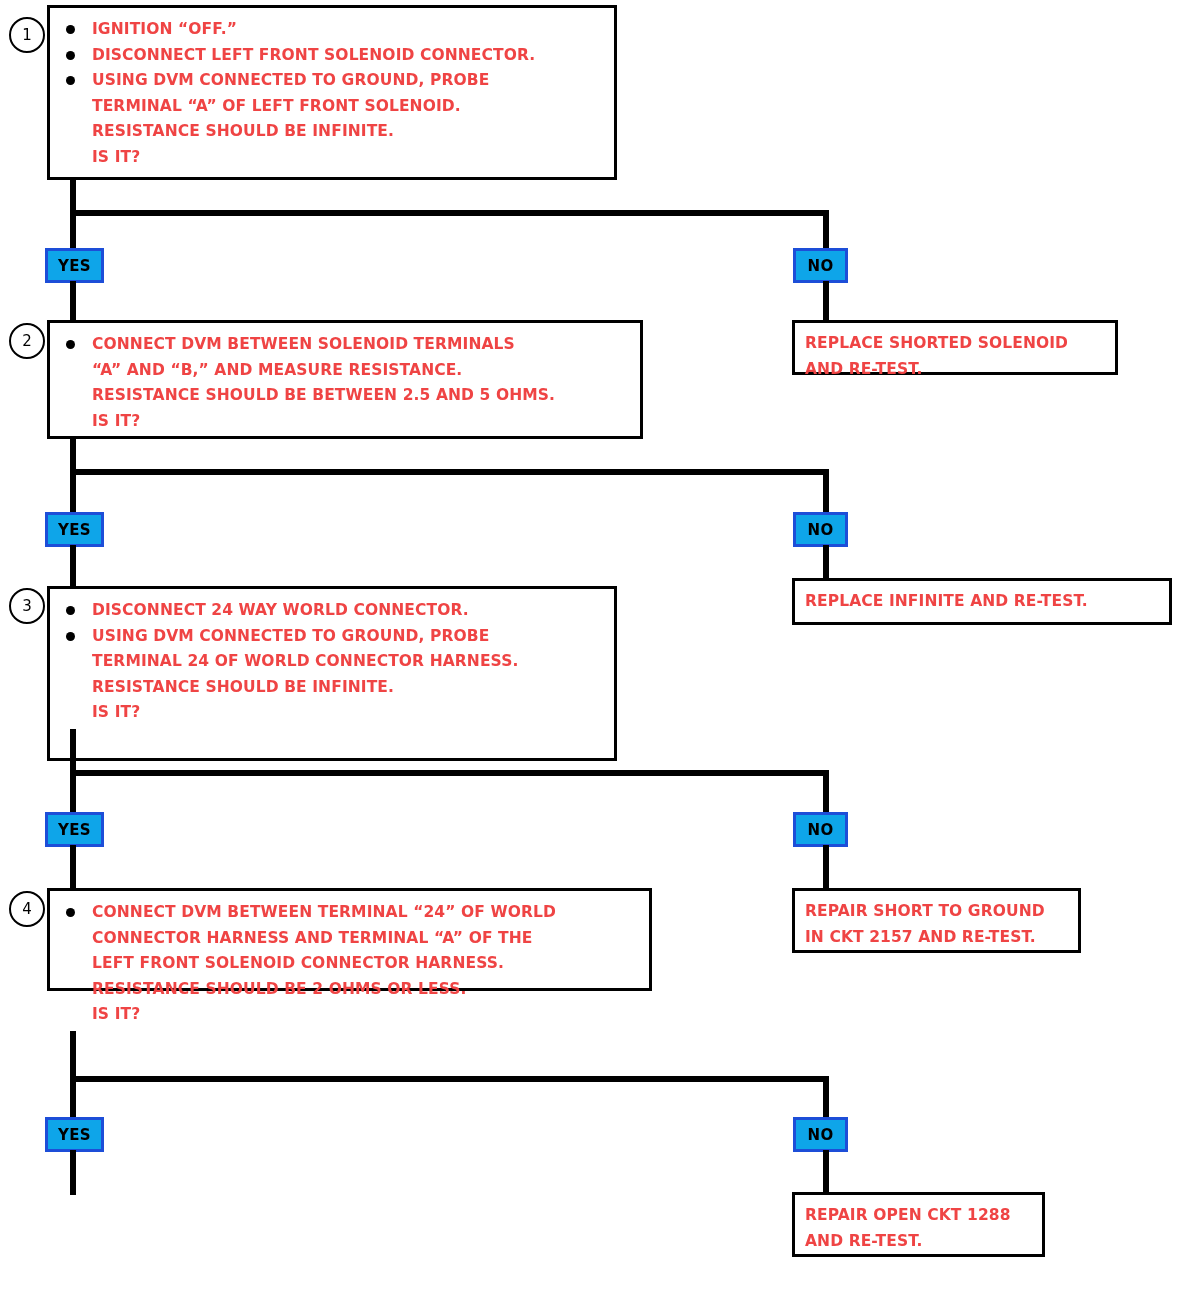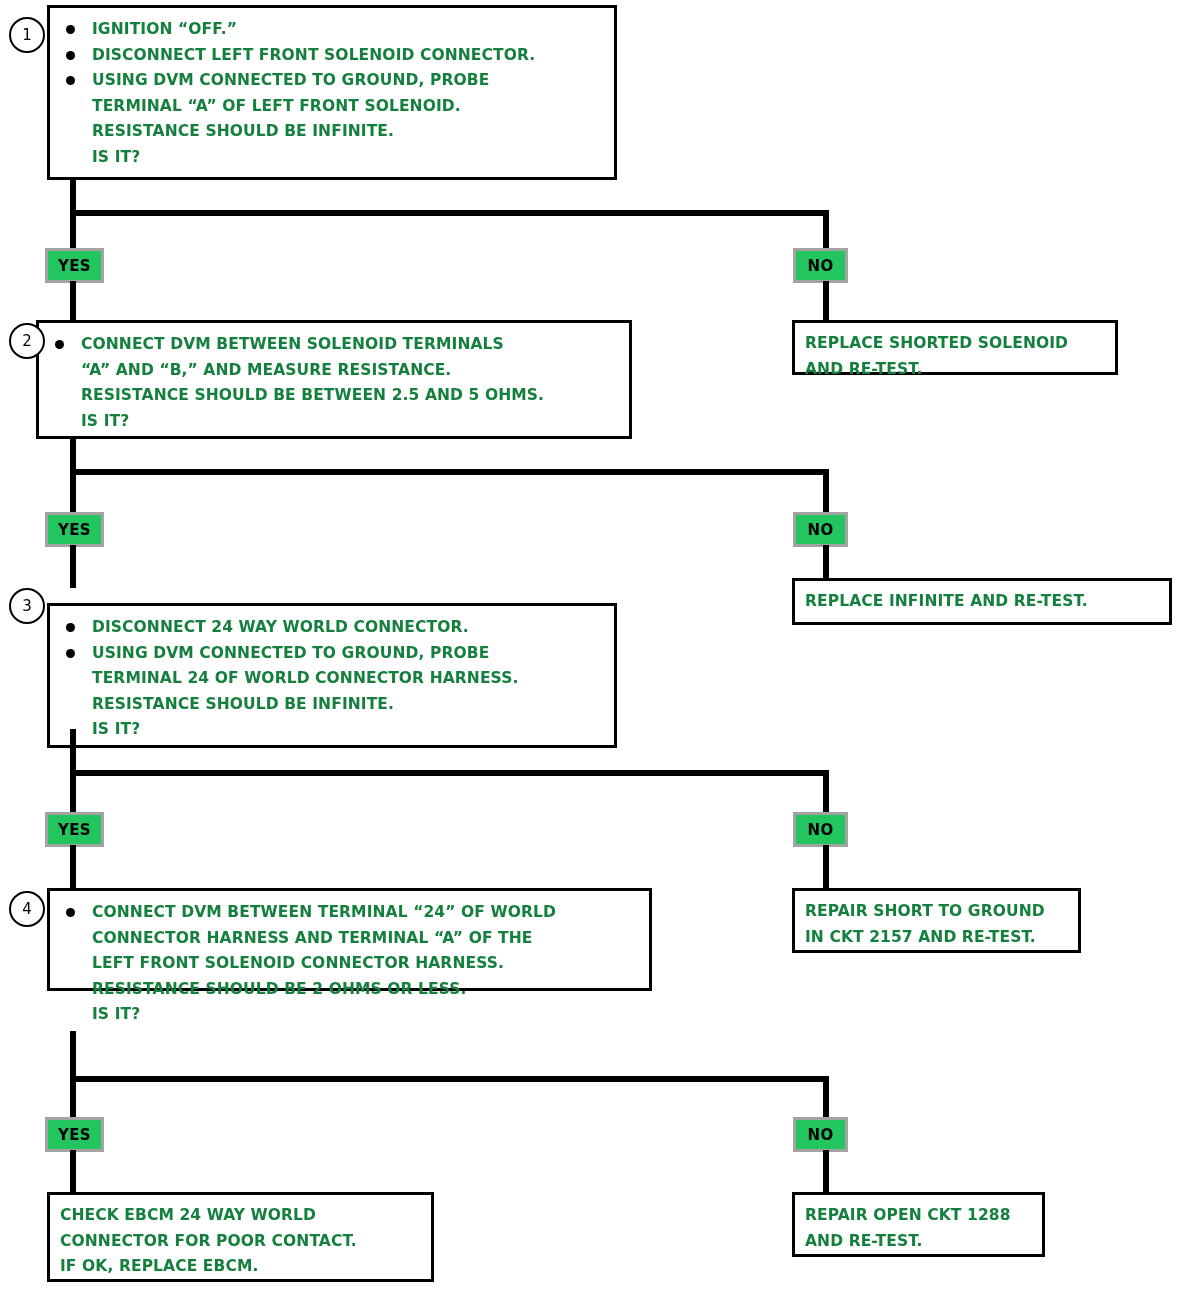--- a/index.html
+++ b/index.html
@@ -25,21 +25,21 @@
     background: #ffffff;
   }
   .box-text {
     position: absolute;
     box-sizing: border-box;
     font-family: "DejaVu Sans", sans-serif;
     font-weight: bold;
     font-size: 15.5px;
     line-height: 25.5px;
     letter-spacing: 0.1px;
-    color: #15803d;
+    color: #ef4444;
     white-space: pre-line;
   }
   
   .step-box .box-text {
     left: 42px;
     right: 6px;
     top: 9px;
   }
   .bullets {
     position: absolute;
@@ -67,22 +67,22 @@
   .result-box .box-text {
     left: 10px;
     right: 6px;
     top: 8px;
   }
 
   
   .flag {
     position: absolute;
     box-sizing: border-box;
-    border: 3px solid #a3a3a3;
-    background: #22c55e;
+    border: 3px solid #1d4ed8;
+    background: #0ea5e9;
     font-family: "DejaVu Sans", sans-serif;
     font-weight: bold;
     font-size: 15px;
     color: #000000;
     display: flex;
     align-items: center;
     justify-content: center;
     letter-spacing: 0.3px;
   }
 
@@ -146,21 +146,21 @@
 
   <div class="vline" style="left:70px; top:281px; height:41px;"></div>
   <div class="vline" style="left:823px; top:281px; height:41px;"></div>
 
   <div class="box result-box" style="left:792px; top:320px; width:326px; height:55px;">
     <div class="box-text">REPLACE SHORTED SOLENOID
 AND RE-TEST.</div>
   </div>
 
   <div class="step-num" style="left:9px; top:323px;">2</div>
-  <div class="box step-box" style="left:36px; top:320px; width:596px; height:119px;text-decoration:underline;">
+  <div class="box step-box" style="left:47px; top:320px; width:596px; height:119px;text-decoration:underline;">
     <div class="bullets">
       <span class="bullet"><b></b></span>
     </div>
     <div class="box-text">CONNECT DVM BETWEEN SOLENOID TERMINALS
 “A” AND “B,” AND MEASURE RESISTANCE.
 RESISTANCE SHOULD BE BETWEEN 2.5 AND 5 OHMS.
 IS IT?</div>
   </div>
 
   <div class="vline" style="left:70px; top:437px; height:38px;"></div>
@@ -172,21 +172,21 @@
   <div class="flag" style="left:793px; top:512px; width:55px; height:35px;">NO</div>
 
   <div class="vline" style="left:70px; top:545px; height:43px;"></div>
   <div class="vline" style="left:823px; top:545px; height:36px;"></div>
 
   <div class="box result-box" style="left:792px; top:578px; width:380px; height:47px;">
     <div class="box-text">REPLACE INFINITE AND RE-TEST.</div>
   </div>
 
   <div class="step-num" style="left:9px; top:588px;">3</div>
-  <div class="box step-box" style="left:47px; top:586px; width:570px; height:145px;margin-top:17px;">
+  <div class="box step-box" style="left:47px; top:586px; width:570px; height:175px;">
     <div class="bullets">
       <span class="bullet"><b></b></span>
       <span class="bullet"><b></b></span>
     </div>
     <div class="box-text">DISCONNECT 24 WAY WORLD CONNECTOR.
 USING DVM CONNECTED TO GROUND, PROBE
 TERMINAL 24 OF WORLD CONNECTOR HARNESS.
 RESISTANCE SHOULD BE INFINITE.
 IS IT?</div>
   </div>
@@ -223,24 +223,19 @@
   <div class="hline" style="left:70px; top:1076px; width:759px;"></div>
   <div class="vline" style="left:70px; top:1076px; height:45px;"></div>
   <div class="vline" style="left:823px; top:1076px; height:45px;"></div>
 
   <div class="flag" style="left:45px; top:1117px; width:59px; height:35px;">YES</div>
   <div class="flag" style="left:793px; top:1117px; width:55px; height:35px;">NO</div>
 
   <div class="vline" style="left:70px; top:1150px; height:45px;"></div>
   <div class="vline" style="left:823px; top:1150px; height:45px;"></div>
 
-  <div class="box result-box" style="left:47px; top:1192px; width:387px; height:90px;">
-    <div class="box-text">CHECK EBCM 24 WAY WORLD
-CONNECTOR FOR POOR CONTACT.
-IF OK, REPLACE EBCM.</div>
-  </div>
 
   <div class="box result-box" style="left:792px; top:1192px; width:253px; height:65px;">
     <div class="box-text">REPAIR OPEN CKT 1288
 AND RE-TEST.</div>
   </div>
 
 </div>
 
 </body></html>

